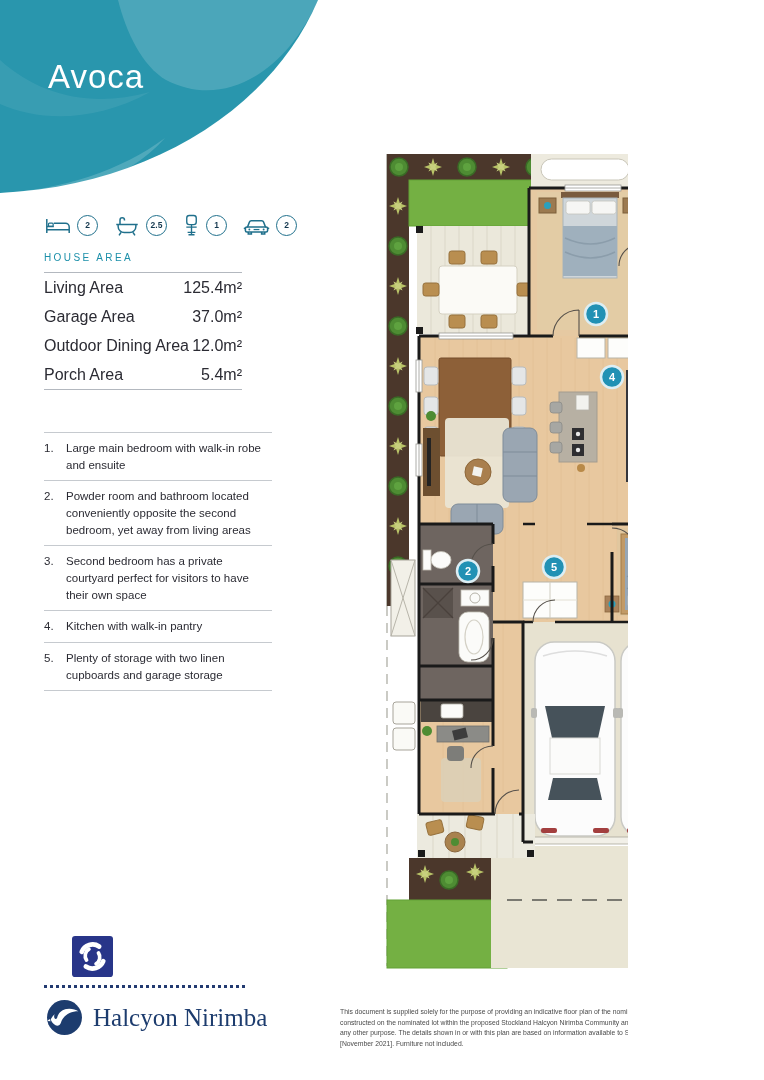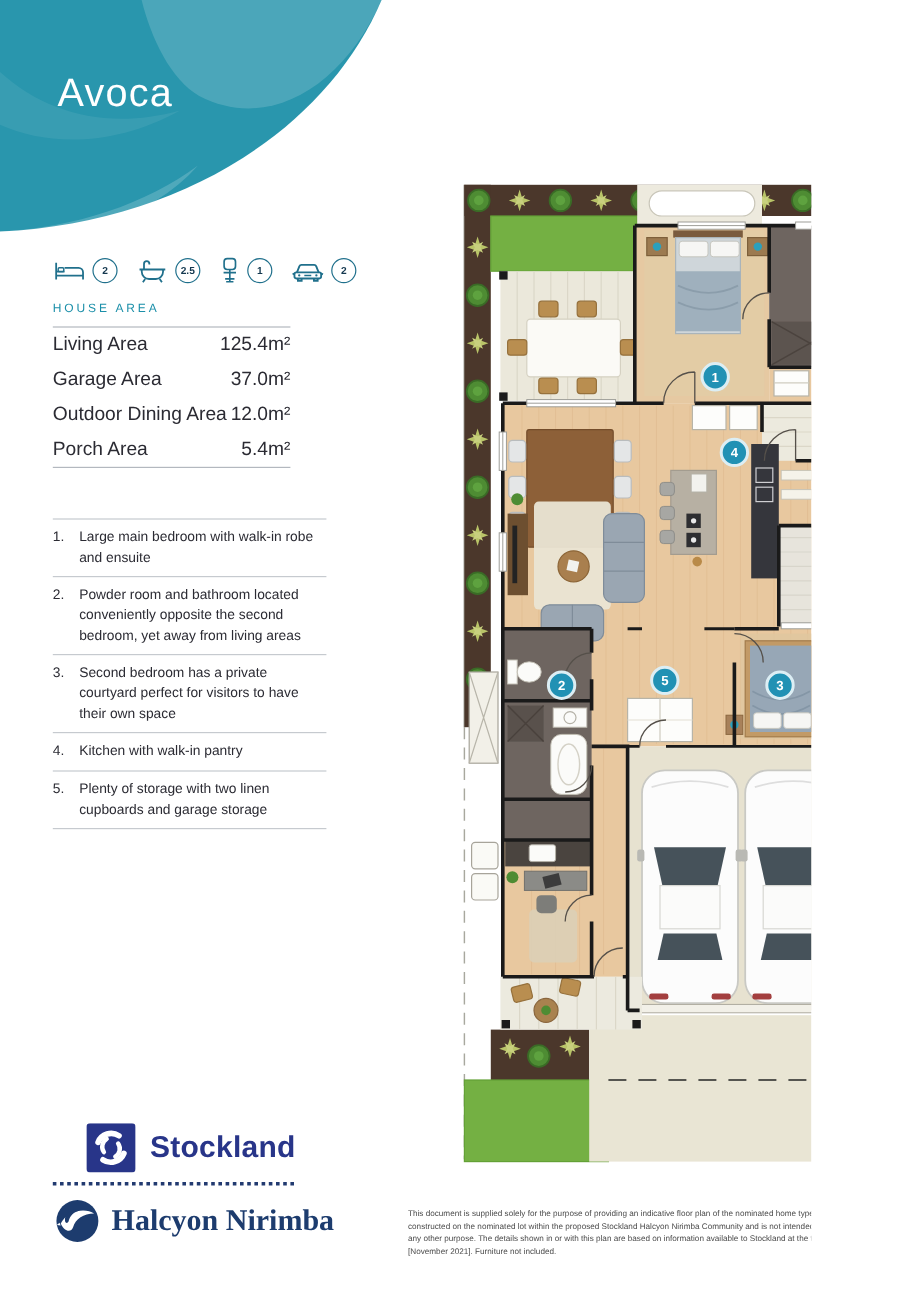--- a/index.html
+++ b/index.html
@@ -1,17 +1,17 @@
 <!DOCTYPE html>
 <html><head>
 <meta charset="utf-8">
 <style>
   html,body{margin:0;padding:0;background:#ffffff;}
   .page{position:relative;width:628px;height:1080px;background:#ffffff;overflow:hidden;
-        font-family:"Liberation Sans", sans-serif;padding-left:48px;}
+        font-family:"Liberation Sans", sans-serif;}
   .abs{position:absolute;}
   
   .header-svg{left:0;top:0;width:332px;height:210px;}
   .avoca{left:48px;top:58px;font-size:33px;font-weight:500;color:#ffffff;letter-spacing:1px;}
   
   .stats{left:44px;top:213px;display:flex;align-items:center;gap:15px;}
   .stat{display:flex;align-items:center;gap:5px;}
   .stat svg{display:block;}
   .count{width:19px;height:19px;border:1.5px solid #20708c;border-radius:50%;
          font-size:8.5px;font-weight:bold;color:#14384f;display:flex;align-items:center;justify-content:center;}
@@ -25,21 +25,21 @@
   
   .key-features{left:44px;top:432px;width:228px;}
   .kf-list{border-top:1px solid #c6cacf;}
   .kf-item{display:flex;gap:8px;font-size:11.5px;line-height:1.45;color:#2b2b33;
            padding:7px 0;border-bottom:1px solid #c6cacf;}
   .kf-num{width:14px;flex:0 0 14px;}
   
   .stockland{left:72px;top:936px;display:flex;align-items:center;gap:12px;}
   .stockland-text{font-size:25px;font-weight:bold;color:#283589;letter-spacing:0.2px;}
   .dots{left:44px;top:985px;width:201px;height:0;border-top:3px dotted #223a70;}
-  .halcyon{left:46px;top:999px;display:flex;align-items:center;gap:10px;font-weight:bold;}
+  .halcyon{left:46px;top:999px;display:flex;align-items:center;gap:10px;}
   .halcyon-text{font-family:"Liberation Serif", serif;font-size:25px;color:#1d3c6e;}
   
   .plan{left:383px;top:146px;}
   .disclaimer{left:340px;top:1007px;width:383px;font-size:6.8px;line-height:1.55;color:#4a4a4a;}
 </style>
 </head>
 <body>
 
 <div class="page">
 
@@ -135,21 +135,20 @@
   <div class="abs stockland">
     <svg width="41" height="41" viewBox="0 0 40 40">
       <rect x="0" y="0" width="40" height="40" rx="3" fill="#283589"></rect>
       <g fill="none" stroke="#ffffff" stroke-linecap="round">
         <path d="M9.5 15.5 A11.5 11.5 0 0 1 26.5 10.2" stroke-width="4.6"></path>
         <path d="M30.5 24.5 A11.5 11.5 0 0 1 13.5 29.8" stroke-width="4.6"></path>
         <path d="M16.5 12.8 A7.5 7.5 0 0 0 14.2 23.5" stroke-width="3.6"></path>
         <path d="M23.5 27.2 A7.5 7.5 0 0 0 25.8 16.5" stroke-width="3.6"></path>
       </g>
     </svg>
-    <span class="stockland-text">Stockland</span>
   </div>
 
   <div class="abs dots"></div>
 
   <div class="abs halcyon">
     <svg width="37" height="37" viewBox="0 0 36 36">
       <circle cx="18" cy="18" r="17" fill="#1d3c6e"></circle>
       <path d="M4.5 20 C10 9 25 7 31.5 12 C23 12 16.5 16.5 14.5 23 C13 27.5 7.5 27 4.5 20 Z" fill="#ffffff"></path>
       <path d="M8.5 13.5 c2.5 -4 7.5 -5.5 11.5 -4 c-5 1.2 -8 4.3 -9 8.3 c-0.8 3.2 -4.5 2.2 -2.5 -4.3 z" fill="#1d3c6e"></path>
       <path d="M3.5 19.5 l-2.2 1.8 l3.2 0.4 z" fill="#ffffff"></path>

